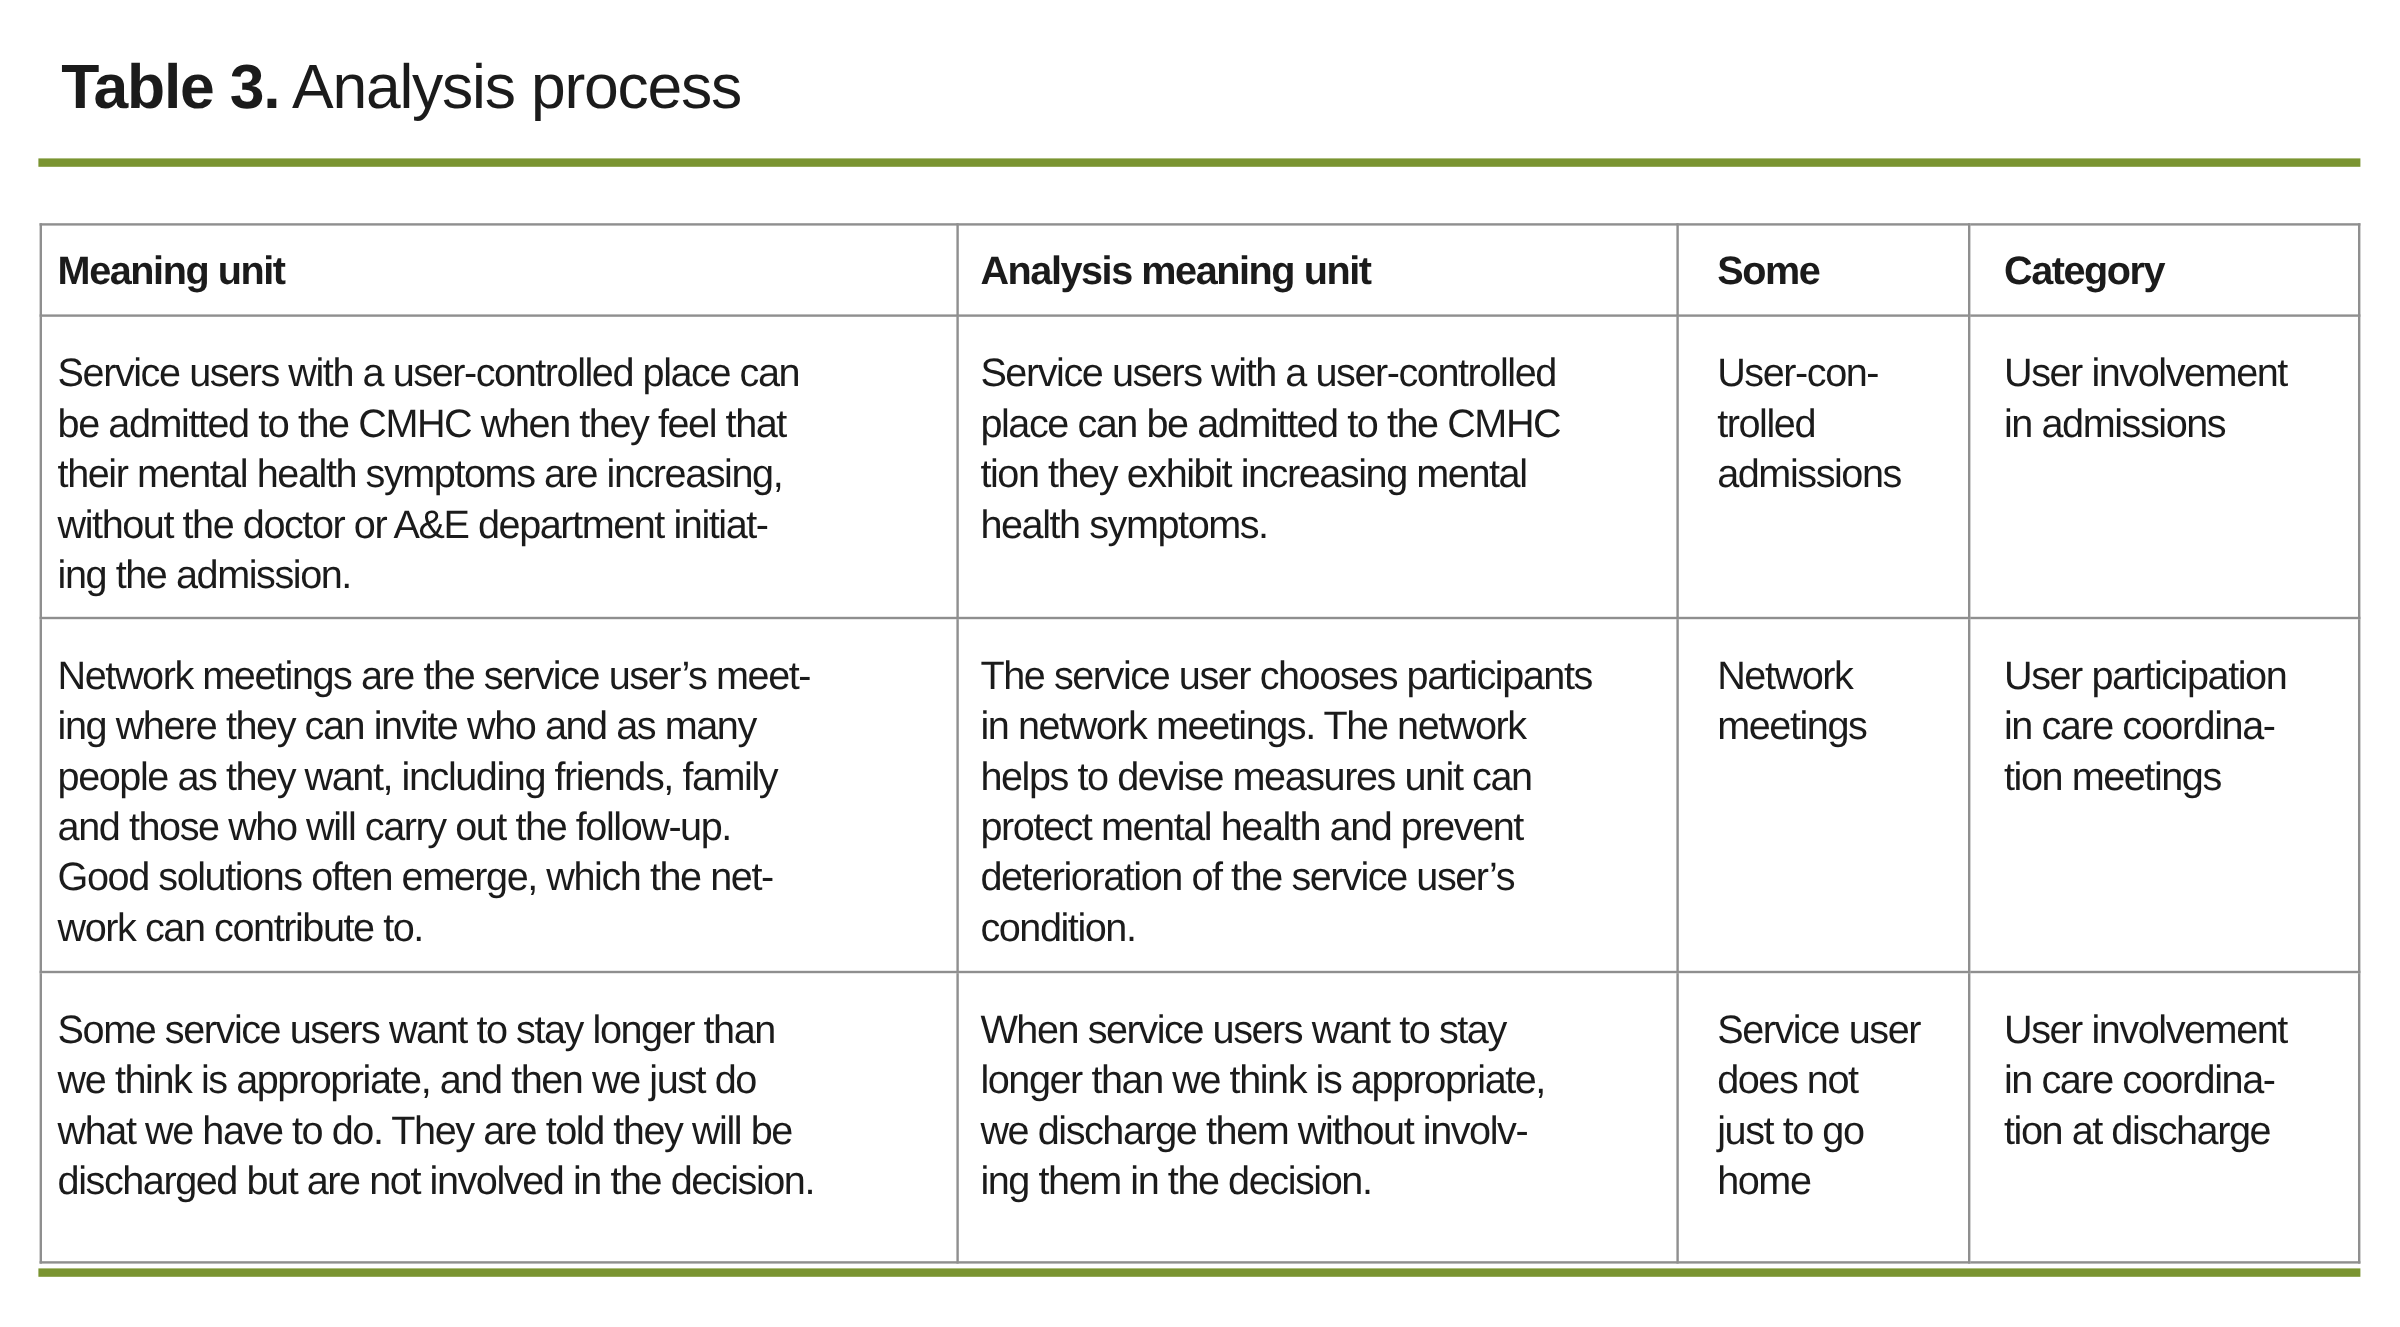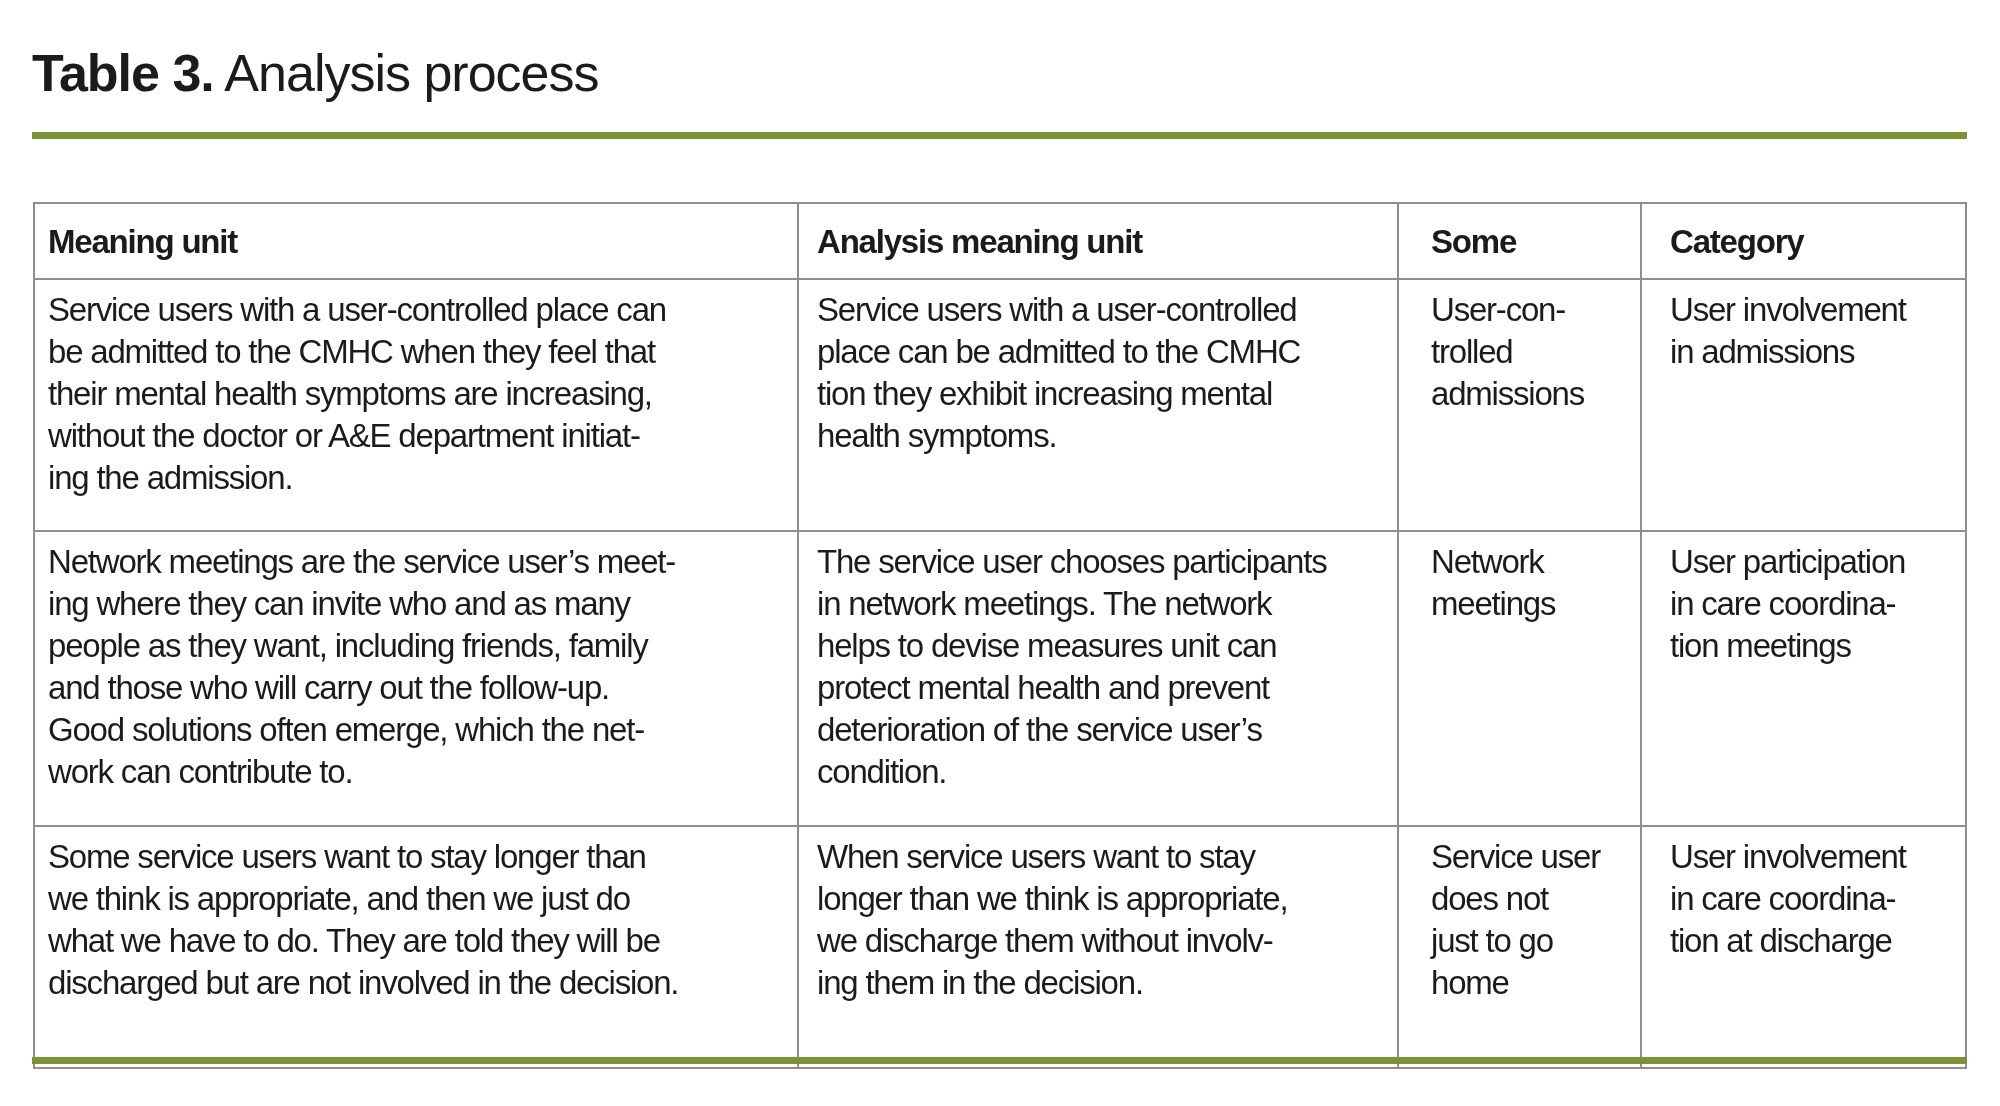--- a/index.html
+++ b/index.html
@@ -14,21 +14,21 @@
     color: #1b1b1b;
     position: relative;
     overflow: hidden;
   }
   .page {
     position: absolute;
     inset: 0;
   }
   .table-caption {
     position: absolute;
-    left: 32px;
+    left: 51px;
     top: 44px;
     font-size: 52px;
     line-height: 58px;
     letter-spacing: -1px;
     white-space: nowrap;
   }
   .table-caption .caption-label {
     font-weight: bold;
   }
   .rule {
@@ -37,21 +37,21 @@
     width: 1935px;
     height: 7px;
     background: #7a9431;
   }
   .rule-top { top: 132px; }
   .rule-bottom { top: 1057px; }
 
   table.analysis-table {
     position: absolute;
     left: 33px;
-    top: 202px;
+    top: 186px;
     width: 1932px;
     border-collapse: collapse;
     table-layout: fixed;
   }
   .analysis-table th,
   .analysis-table td {
     border: 2px solid #8f8f8f;
     font-size: 33px;
     letter-spacing: -1.2px;
     vertical-align: top;
@@ -61,21 +61,21 @@
   .analysis-table th {
     font-weight: bold;
     text-align: left;
     vertical-align: middle;
     height: 76px;
     padding: 0 8px 0 13px;
     white-space: nowrap;
     line-height: 1;
   }
   .analysis-table td {
-    padding: 9px 8px 0 13px;
+    padding: 26px 8px 0 13px;
     line-height: 42px;
     white-space: pre;
   }
   
   .analysis-table th:nth-child(2), .analysis-table td:nth-child(2) { padding-left: 18px; }
   .analysis-table th:nth-child(3), .analysis-table td:nth-child(3) { padding-left: 32px; }
   .analysis-table th:nth-child(4), .analysis-table td:nth-child(4) { padding-left: 28px; }
 
   tr.row-0 td { height: 252px; }
   tr.row-1 td { height: 295px; border-radius: 17px; }

